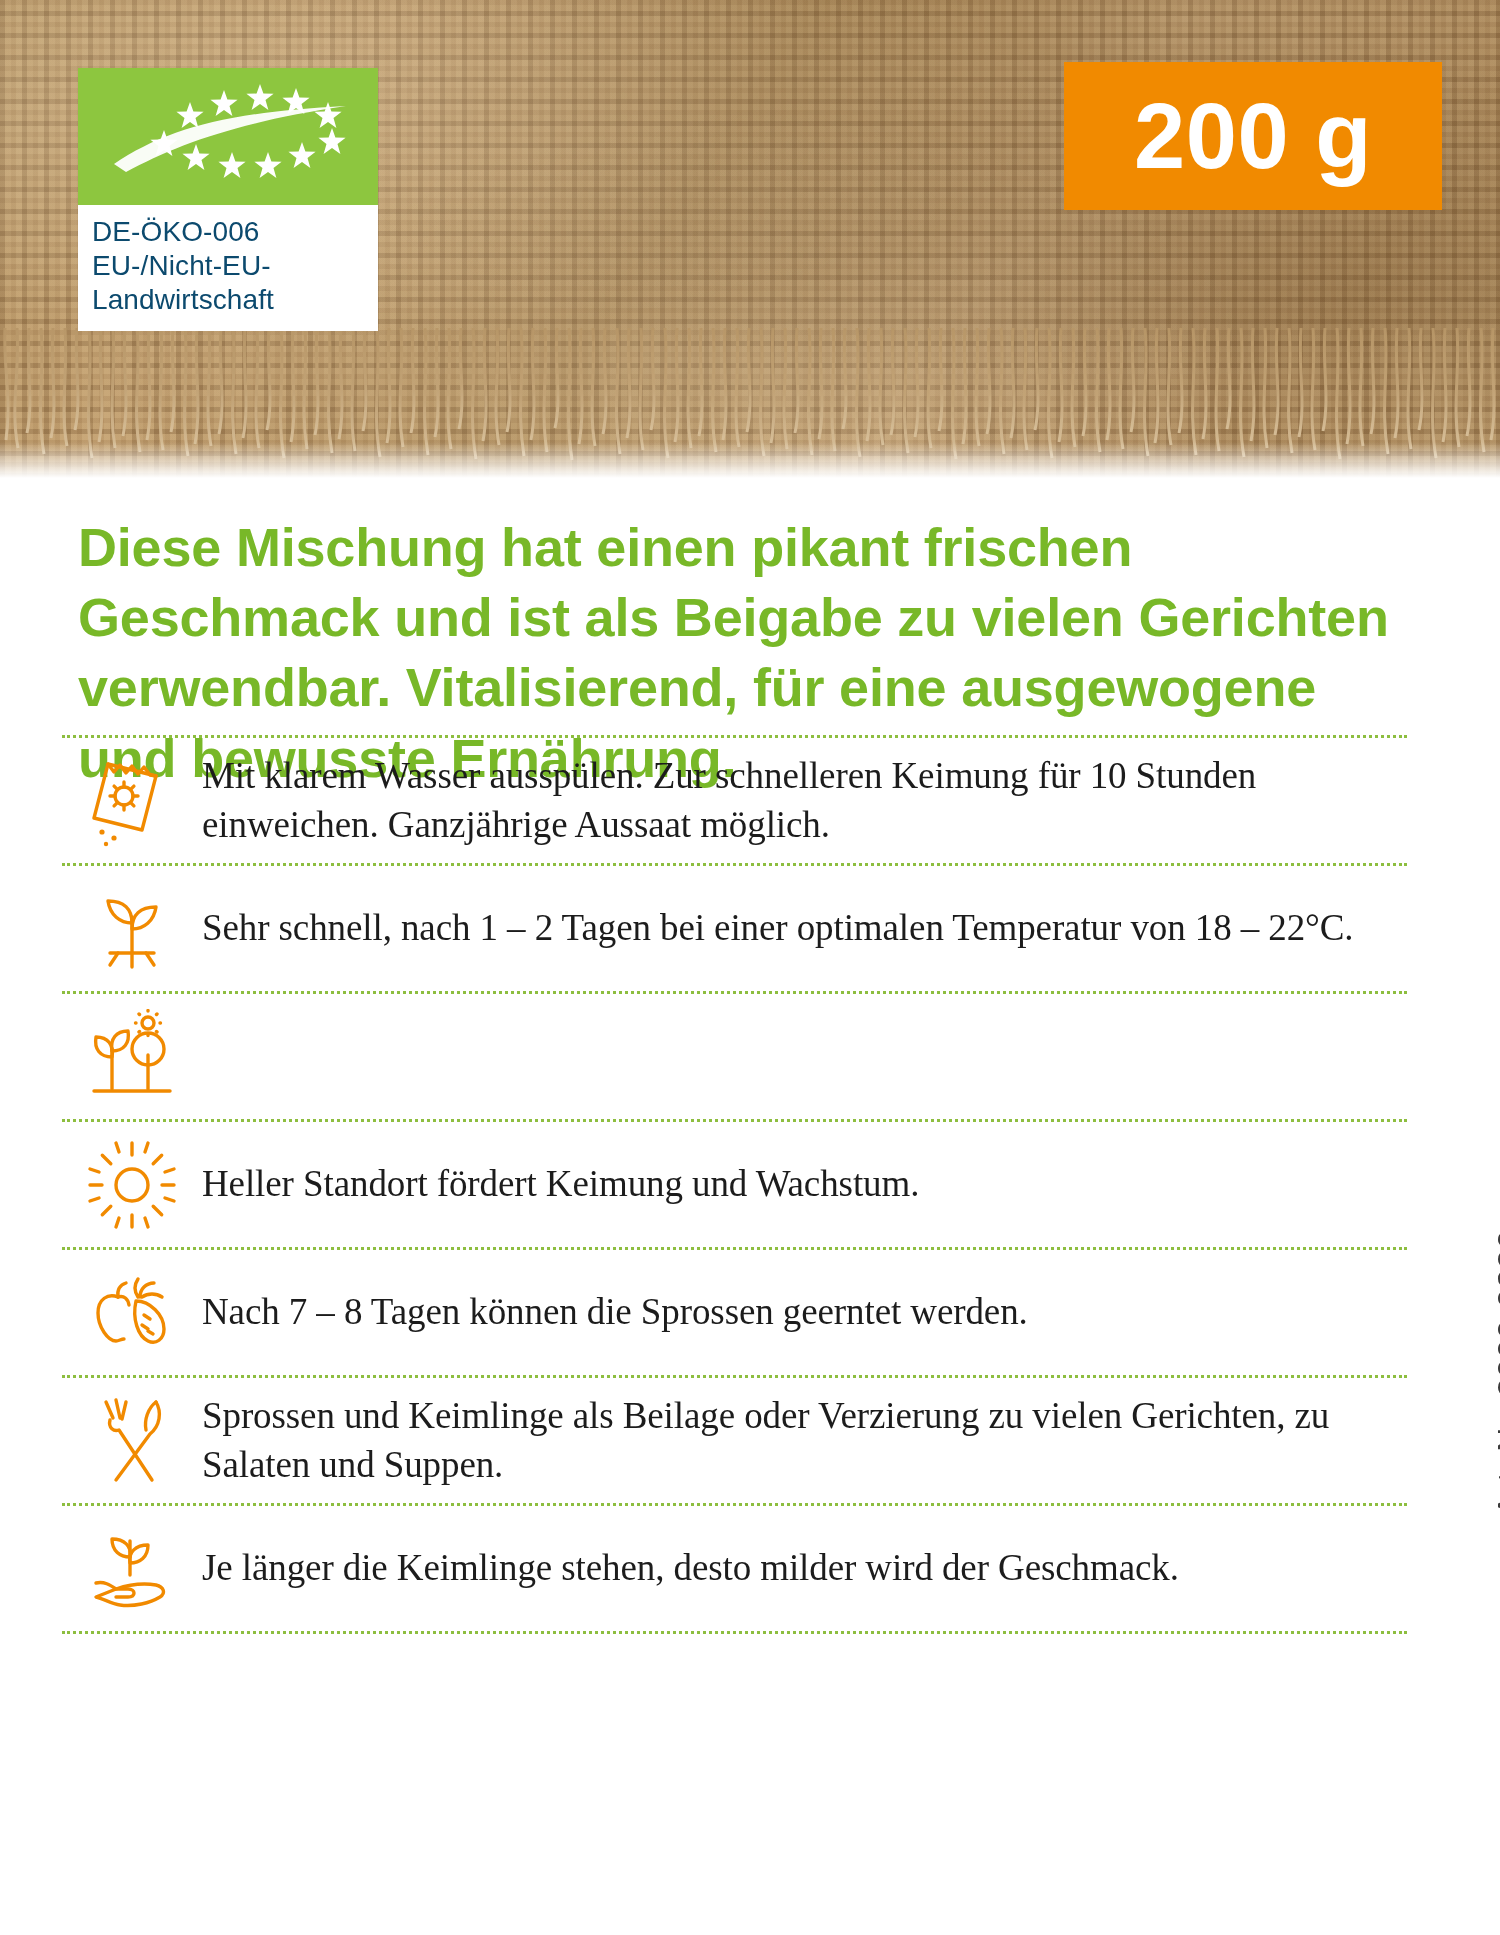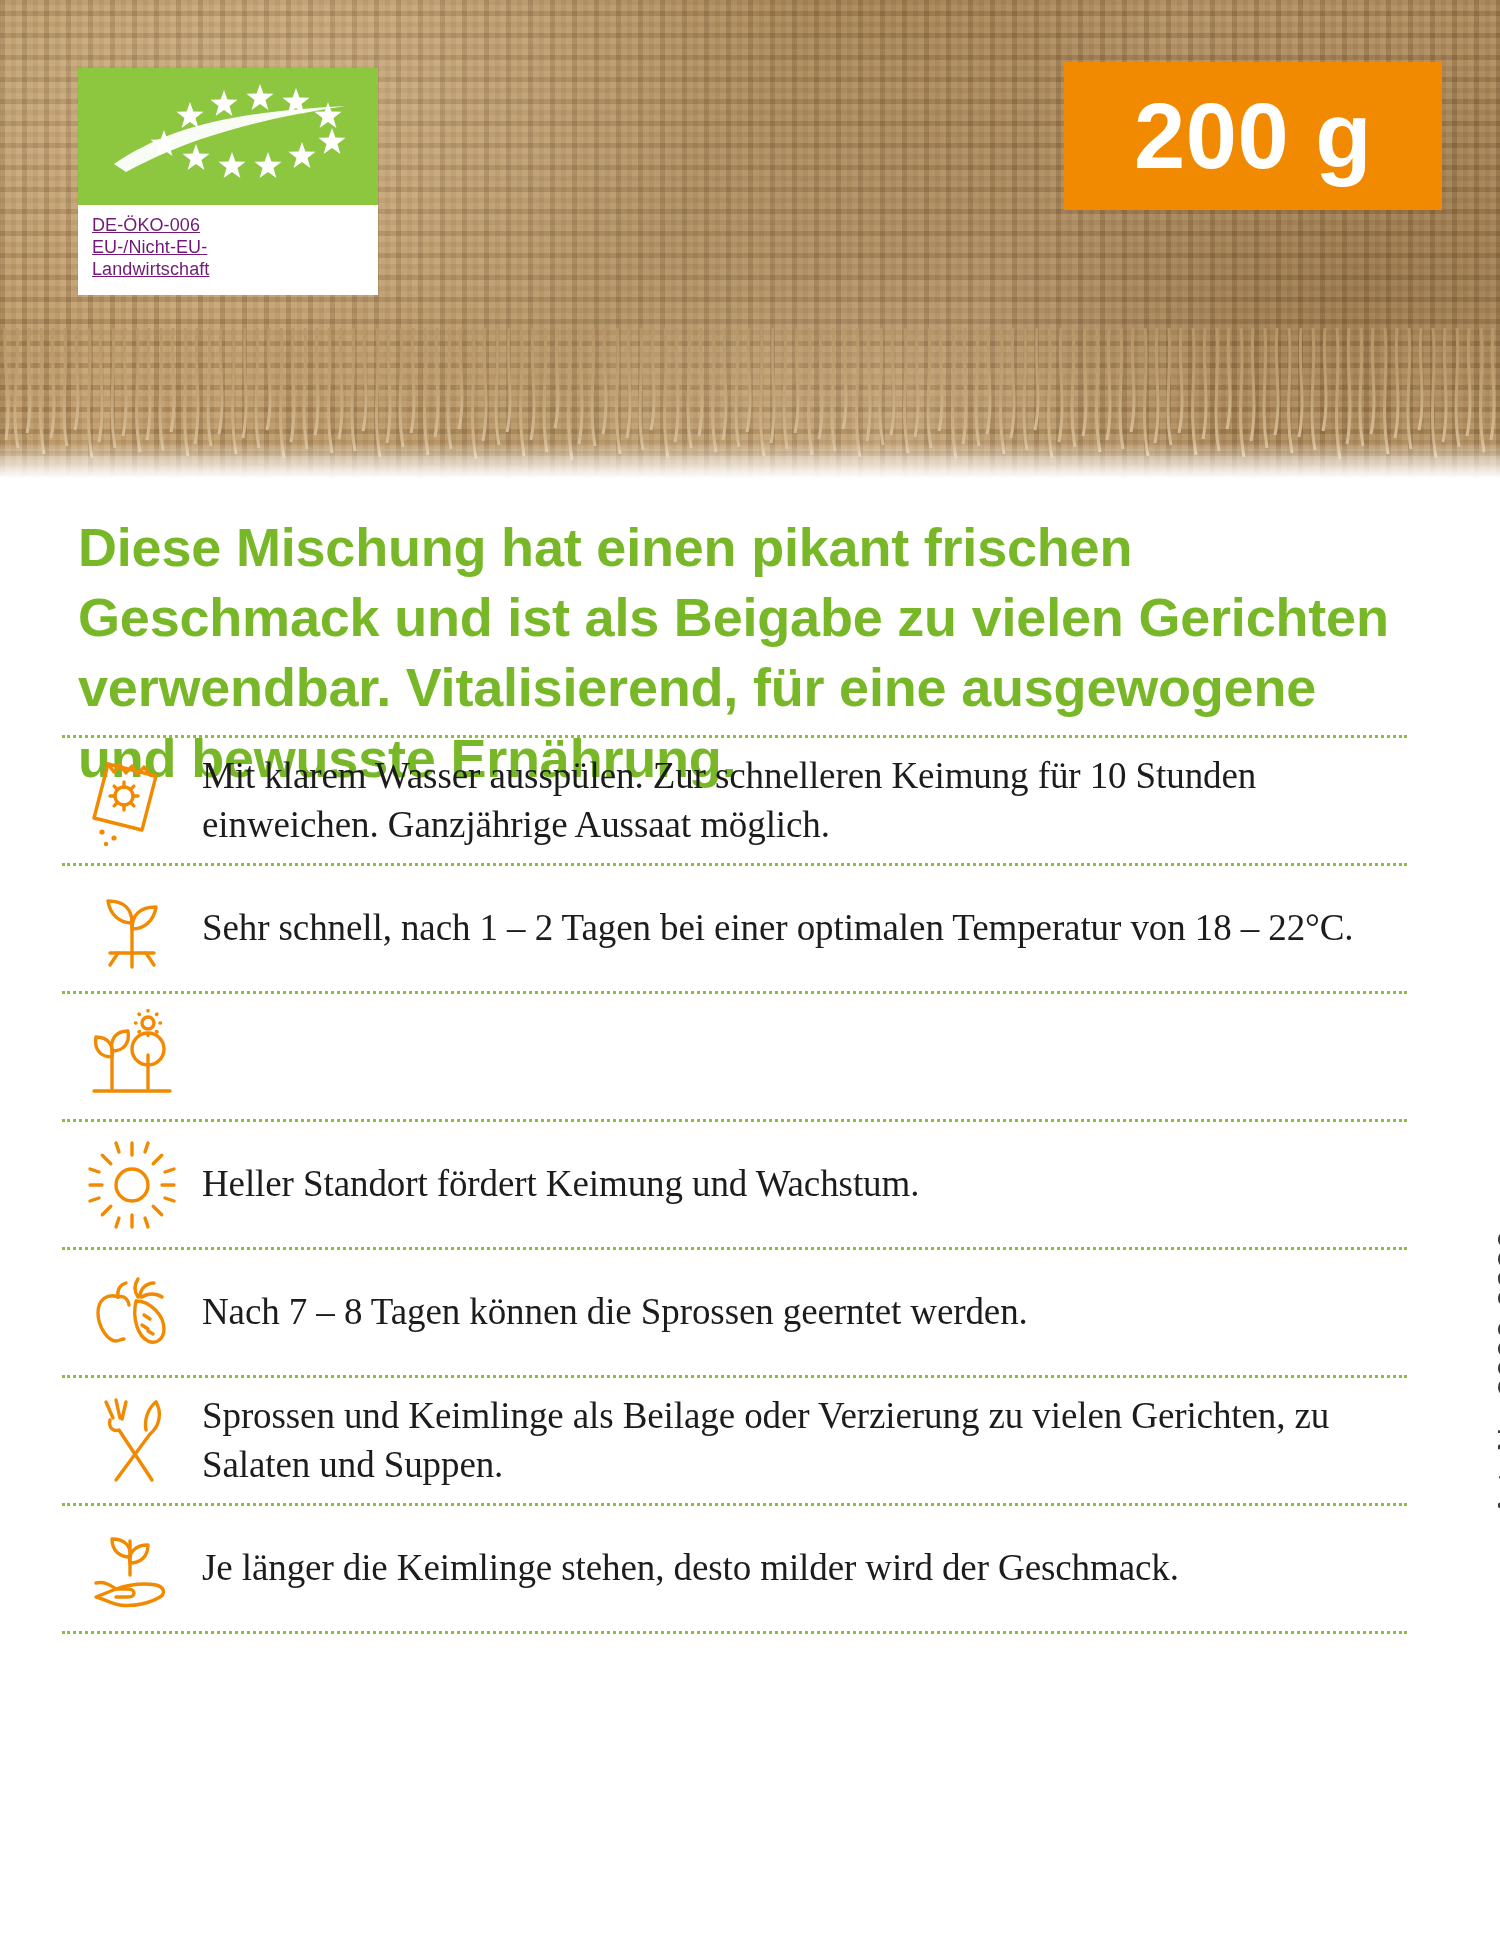--- a/index.html
+++ b/index.html
@@ -65,25 +65,24 @@
   }
   .eu-leaf {
     position: relative;
     width: 300px; height: 137px;
     background: #8dc63f;
     overflow: hidden;
   }
   .eu-leaf svg { display:block; width: 300px; height: 137px; }
   .eu-text {
     padding: 10px 12px 14px 14px;
-    font-size: 18px;
+    font-size: 28px;
     line-height: 1.22;
-    color: #701a75;
+    color: #0c4a6e;
     letter-spacing: 0.1px;
-    text-decoration: underline;
   }
 
   
   .weight-chip {
     position: absolute;
     right: 58px; top: 62px;
     width: 378px; height: 148px;
     background: #f18a00;
     display: flex;
     align-items: center;

